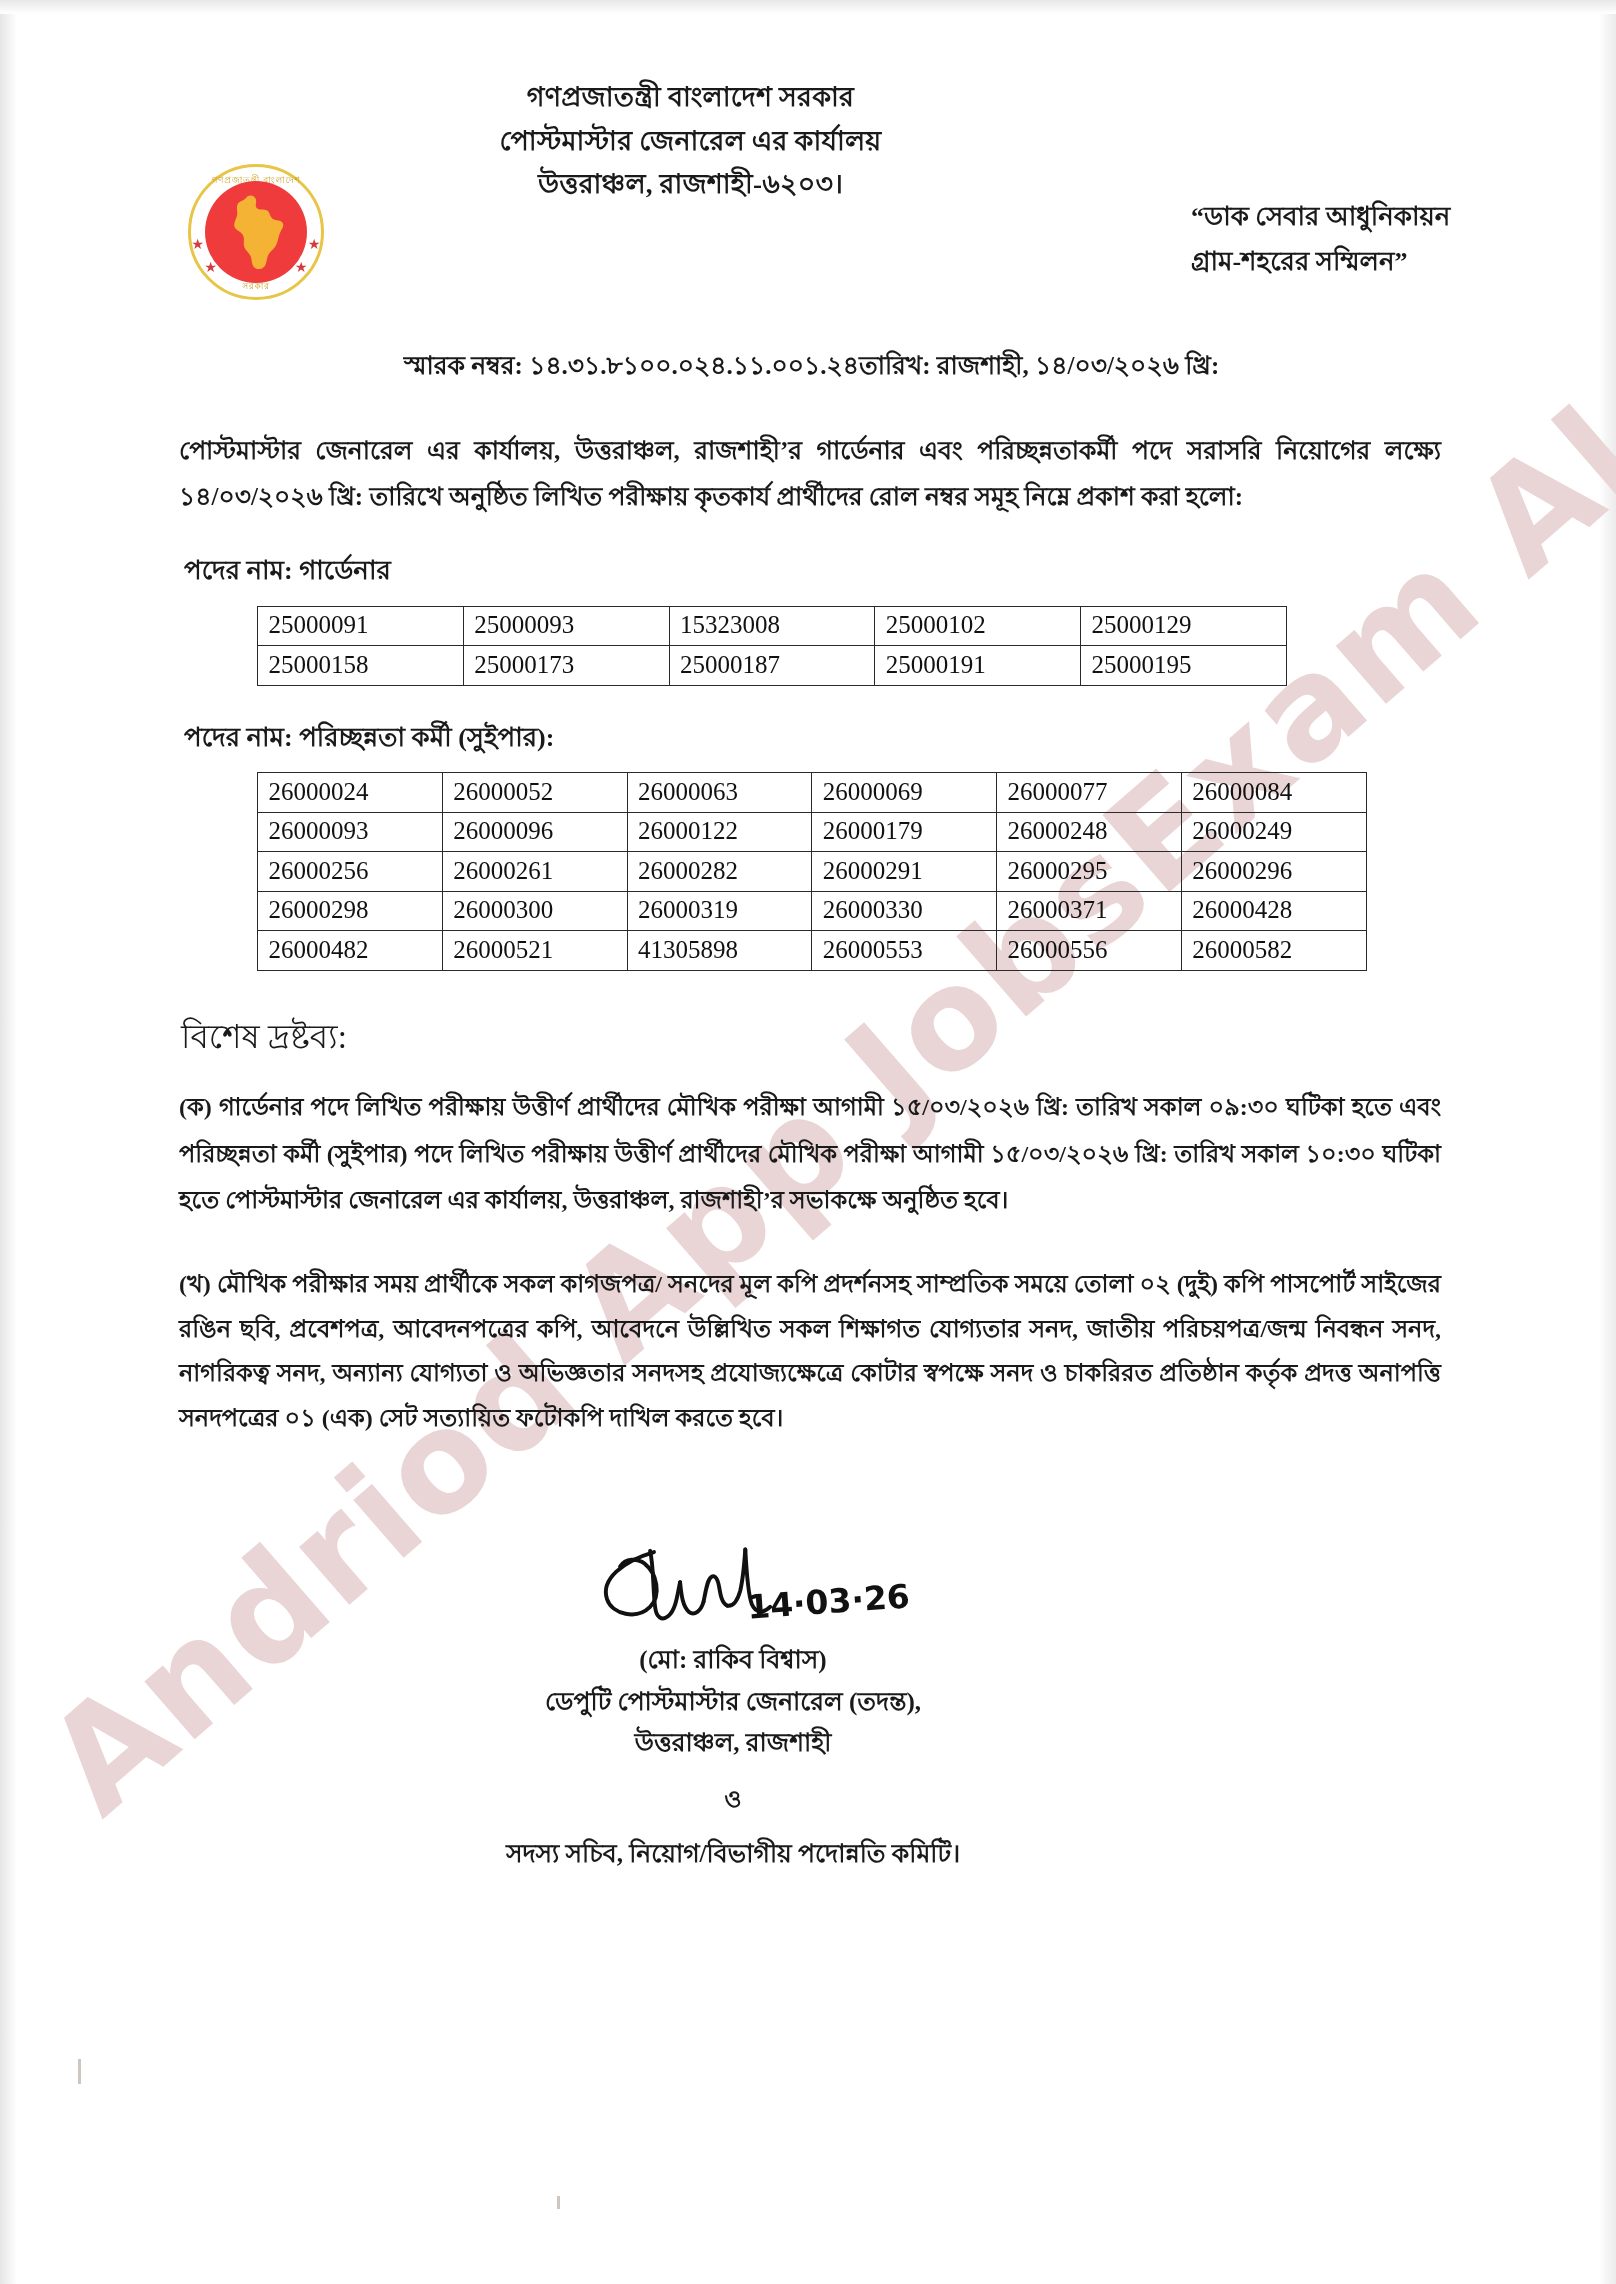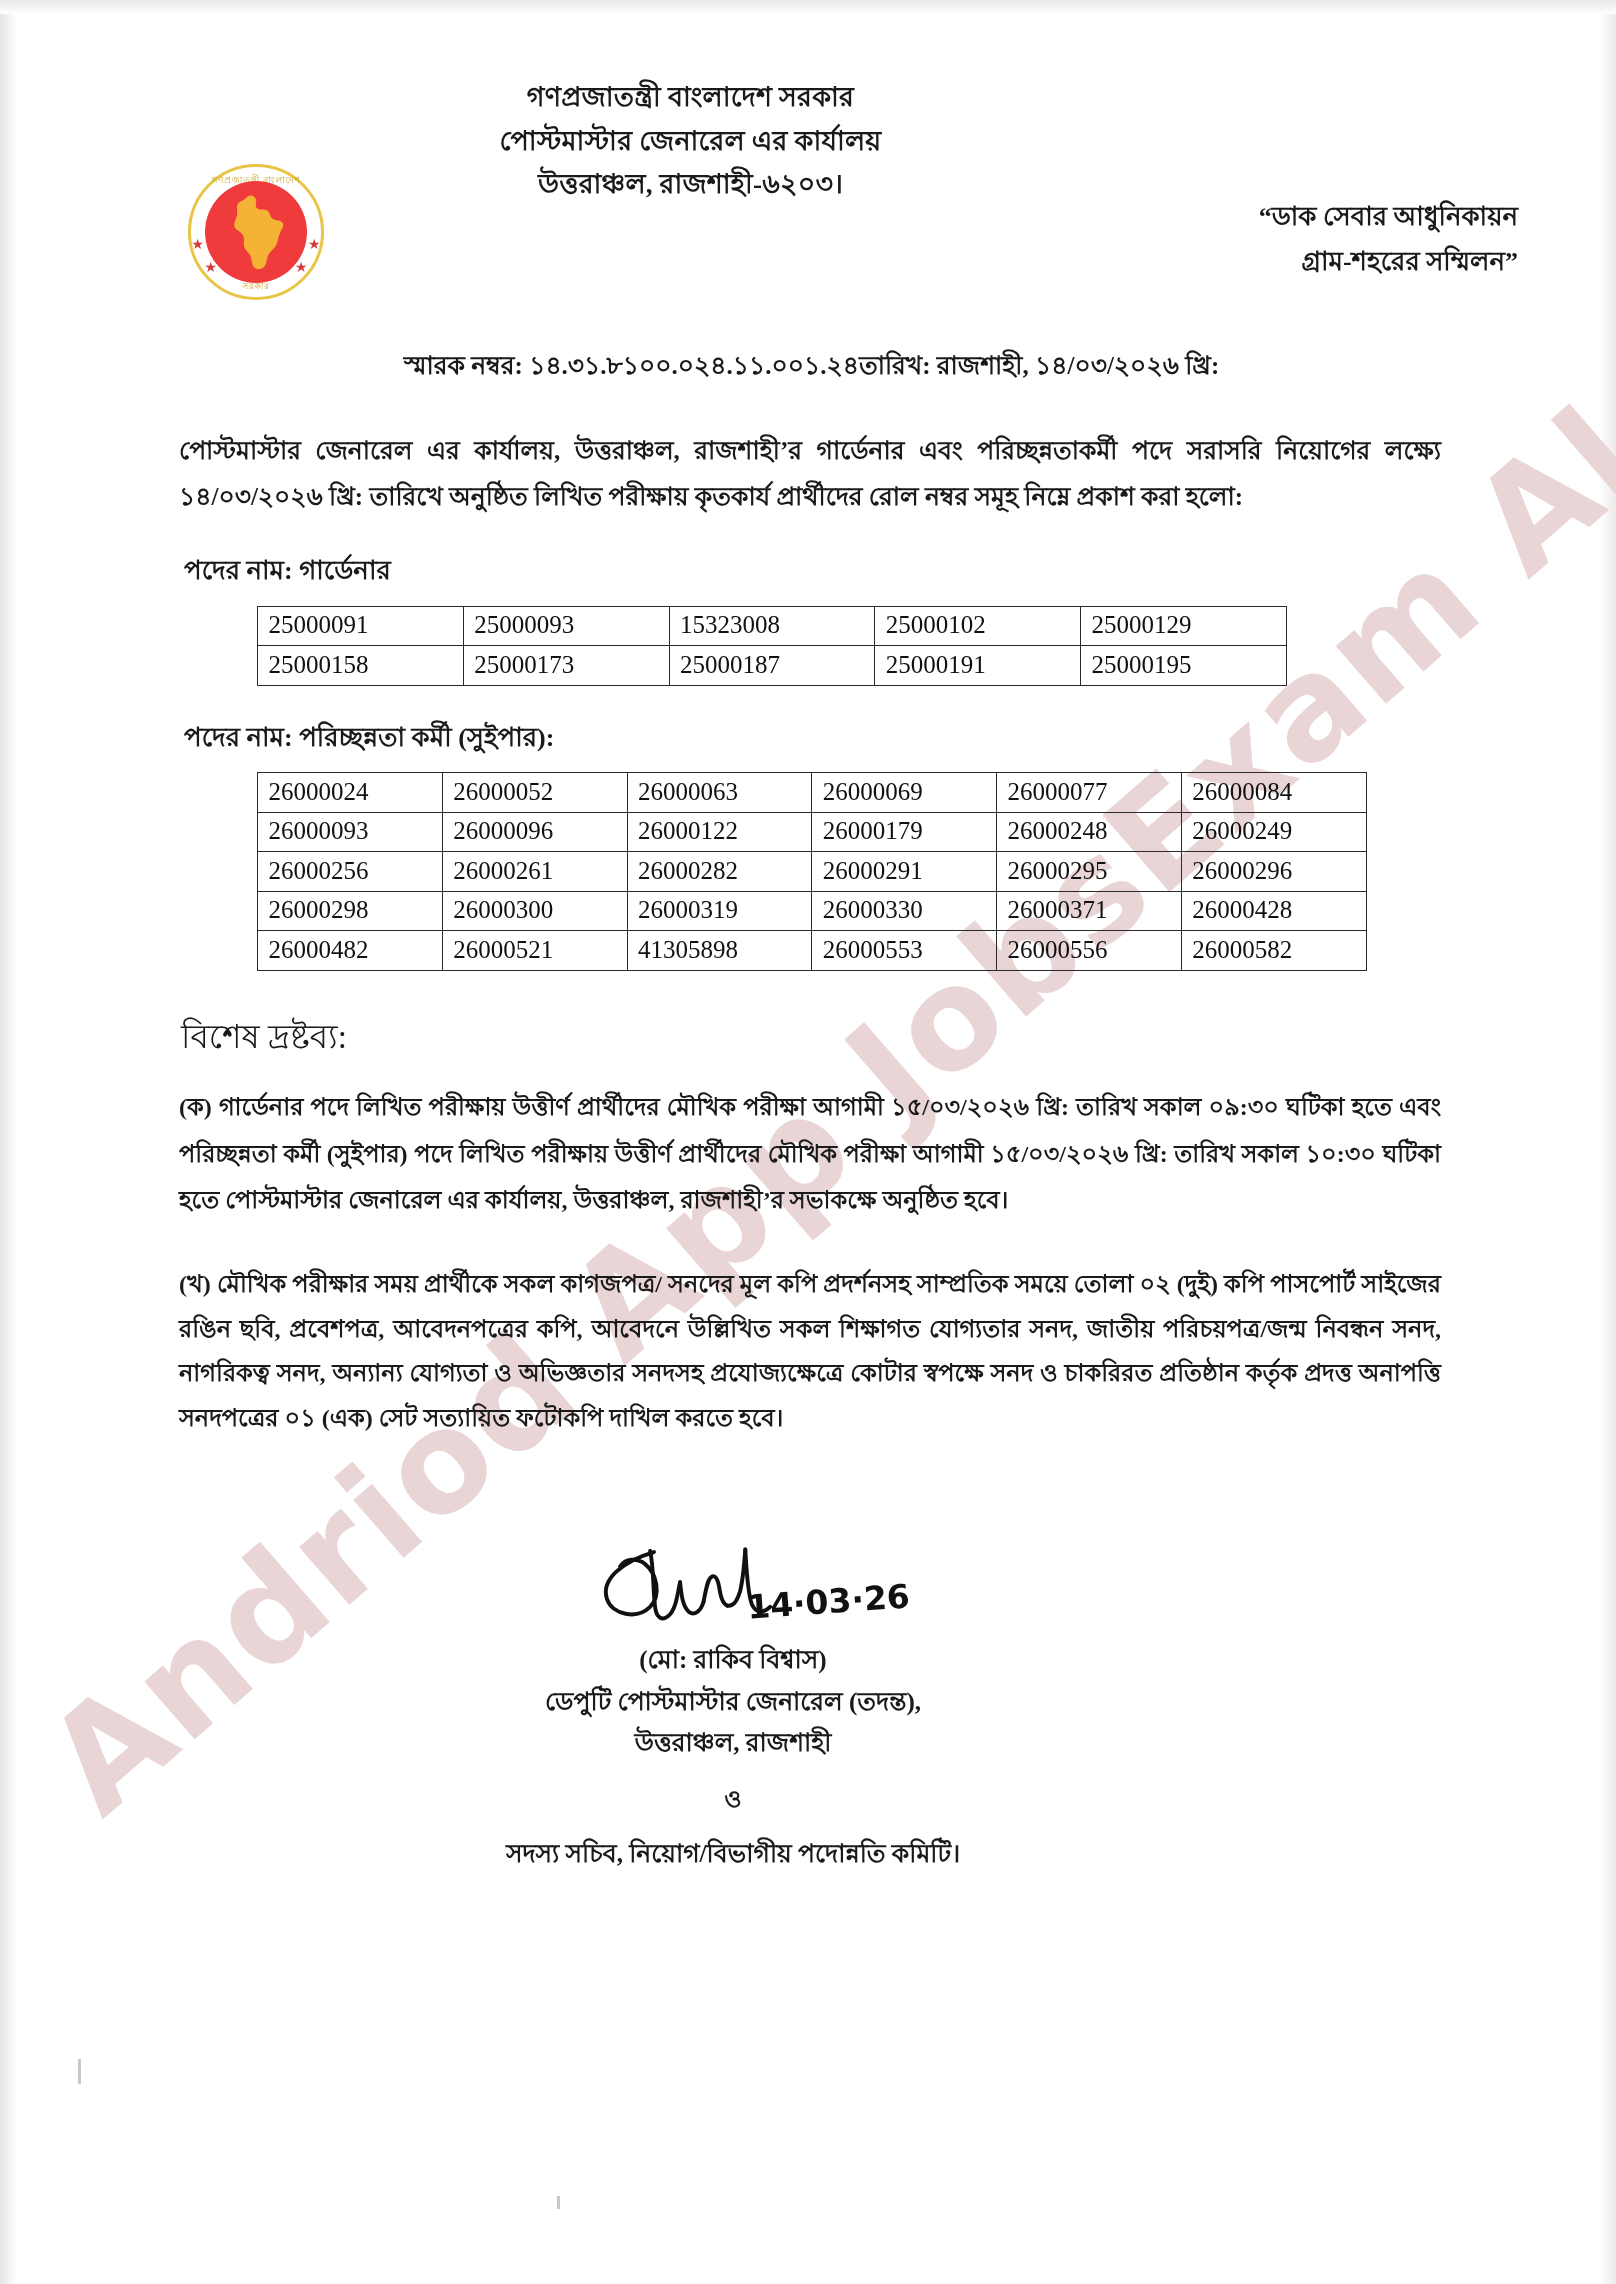--- a/index.html
+++ b/index.html
@@ -113,24 +113,24 @@
     margin-left: 39px;
     margin-right: 274px;
     line-height: 1.62;
     font-size: 27px;
     font-weight: bold;
     letter-spacing: 0.2px;
     margin-top: 8px;
   }
   .slogan {
     position: absolute;
-    right: 98px;
+    right: 86px;
     top: 195px;
     width: 339px;
-    text-align: right;
+    text-align: left;
     font-size: 26px;
     font-weight: bold;
     line-height: 1.72;
   }
 
   
   .memo-row {
     display: flex;
     justify-content: center;
     margin: 109px 169px 0 176px;

